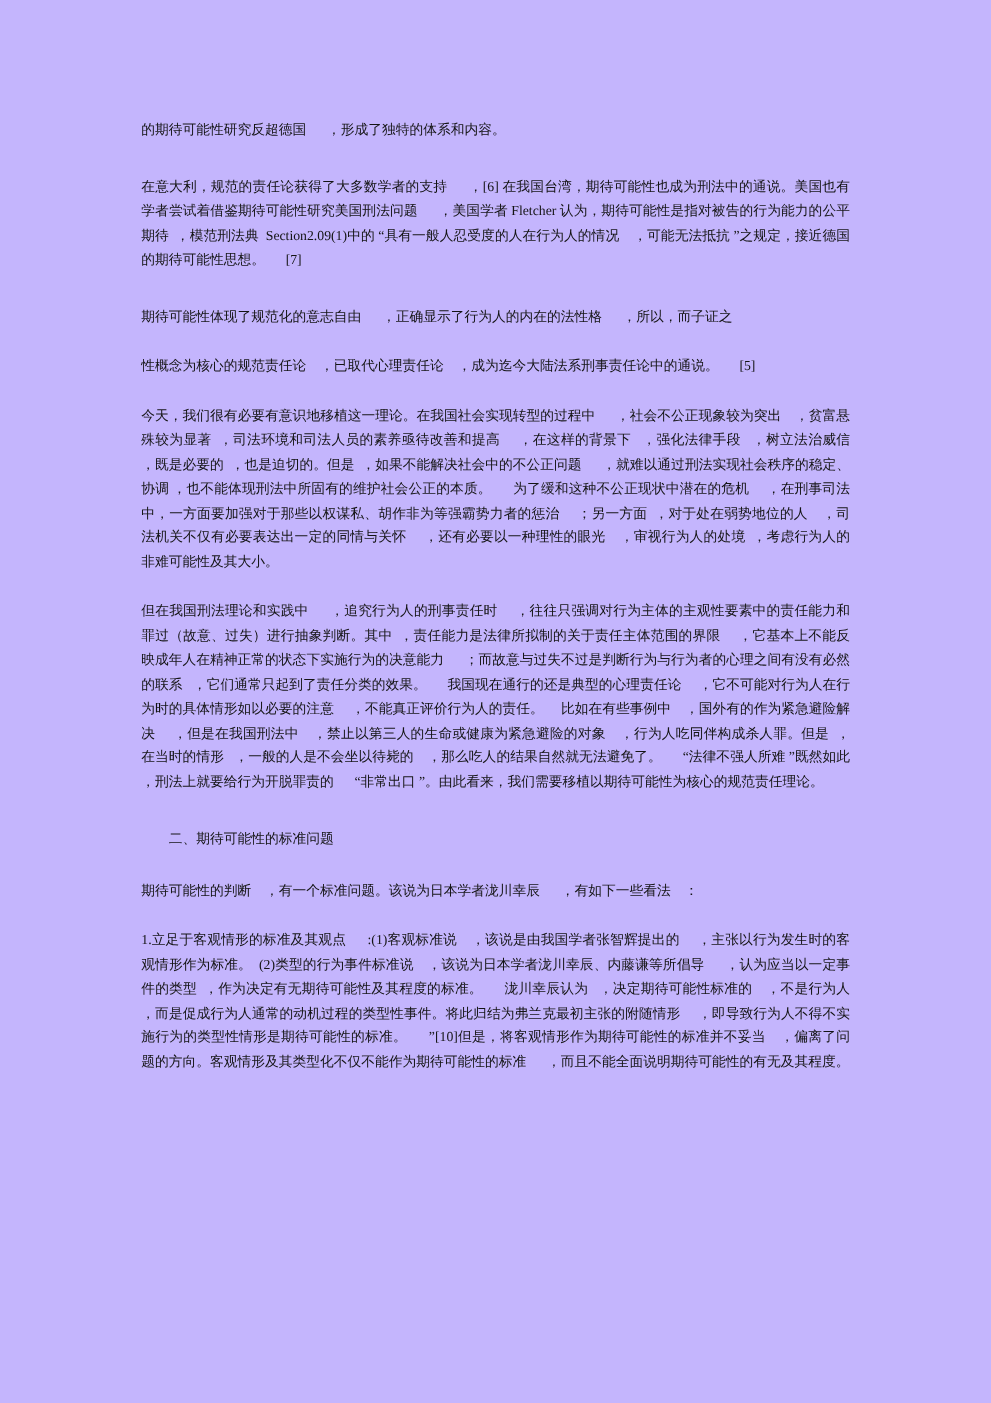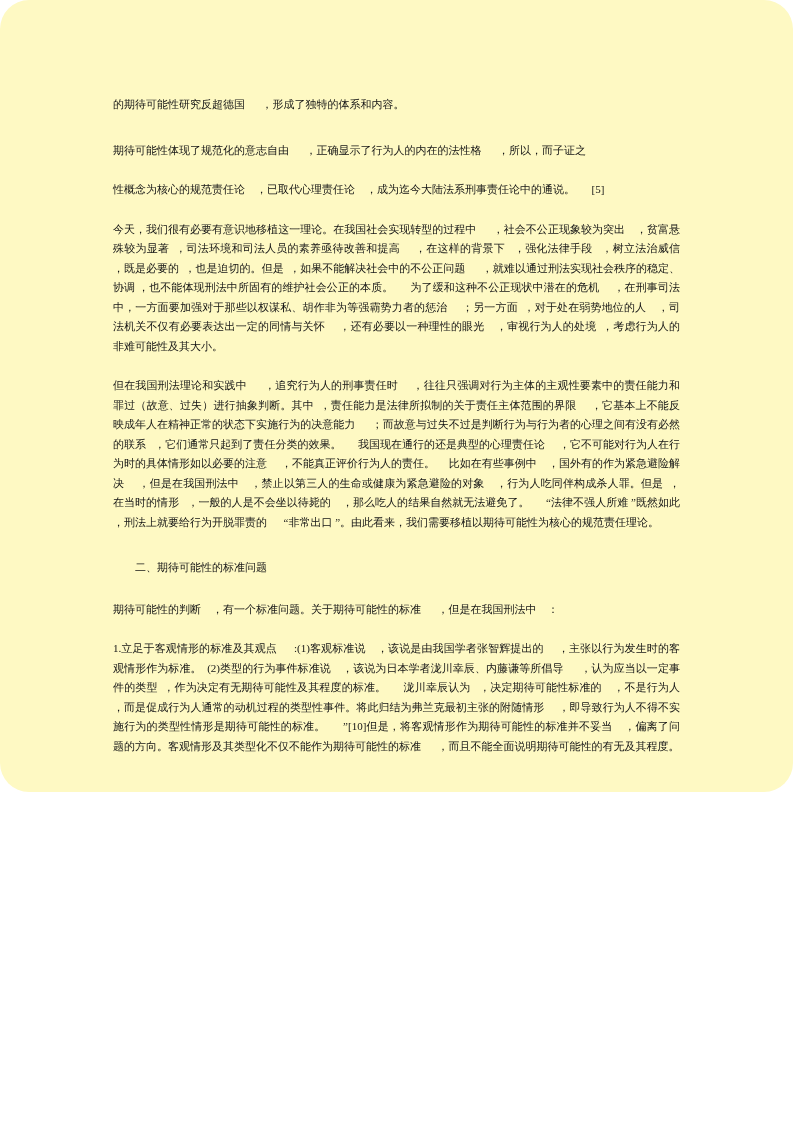--- a/index.html
+++ b/index.html
@@ -4,25 +4,24 @@
 <style>
   * { box-sizing: border-box; }
   html, body {
     margin: 0;
     padding: 0;
     background: #ffffff;
   }
   .page {
     position: relative;
     width: 793px;
-    height: 792px;
-    background: #fef9c3;
+    height: 1122px;
+    background: #c4b5fd;
     overflow: hidden;
     font-family: "Liberation Serif", "DejaVu Serif", serif;
-    border-radius: 29px;
   }
   .content {
     position: absolute;
     top: 95px;
     left: 113px;
     width: 567px;
   }
   .para {
     margin: 0 0 20px 0;
     font-size: 11px;
@@ -35,21 +34,22 @@
   .gap-lg { margin-bottom: 26px; }
   .gap-sm { margin-bottom: 22px; }
   .heading { text-indent: 2em; }
 </style>
 </head>
 <body>
 
 <div class="page">
   <div class="content">
     <p class="para gap-lg">的期待可能性研究反超德国      ，形成了独特的体系和内容。</p>
+    <p class="para gap-lg">在意大利，规范的责任论获得了大多数学者的支持      ，[6] 在我国台湾，期待可能性也成为刑法中的通说。美国也有学者尝试着借鉴期待可能性研究美国刑法问题      ，美国学者 Fletcher 认为，期待可能性是指对被告的行为能力的公平期待  ，模范刑法典  Section2.09(1)中的 “具有一般人忍受度的人在行为人的情况    ，可能无法抵抗 ”之规定，接近德国的期待可能性思想。      [7]</p>
     <p class="para">期待可能性体现了规范化的意志自由      ，正确显示了行为人的内在的法性格      ，所以，而子证之</p>
     <p class="para">性概念为核心的规范责任论    ，已取代心理责任论    ，成为迄今大陆法系刑事责任论中的通说。      [5]</p>
     <p class="para">今天，我们很有必要有意识地移植这一理论。在我国社会实现转型的过程中      ，社会不公正现象较为突出    ，贫富悬殊较为显著  ，司法环境和司法人员的素养亟待改善和提高     ，在这样的背景下   ，强化法律手段   ，树立法治威信  ，既是必要的  ，也是迫切的。但是  ，如果不能解决社会中的不公正问题      ，就难以通过刑法实现社会秩序的稳定、协调 ，也不能体现刑法中所固有的维护社会公正的本质。      为了缓和这种不公正现状中潜在的危机     ，在刑事司法中，一方面要加强对于那些以权谋私、胡作非为等强霸势力者的惩治     ；另一方面  ，对于处在弱势地位的人    ，司法机关不仅有必要表达出一定的同情与关怀     ，还有必要以一种理性的眼光    ，审视行为人的处境  ，考虑行为人的非难可能性及其大小。</p>
     <p class="para gap-lg">但在我国刑法理论和实践中      ，追究行为人的刑事责任时     ，往往只强调对行为主体的主观性要素中的责任能力和罪过（故意、过失）进行抽象判断。其中  ，责任能力是法律所拟制的关于责任主体范围的界限     ，它基本上不能反映成年人在精神正常的状态下实施行为的决意能力      ；而故意与过失不过是判断行为与行为者的心理之间有没有必然的联系   ，它们通常只起到了责任分类的效果。      我国现在通行的还是典型的心理责任论     ，它不可能对行为人在行为时的具体情形如以必要的注意     ，不能真正评价行为人的责任。     比如在有些事例中    ，国外有的作为紧急避险解决     ，但是在我国刑法中    ，禁止以第三人的生命或健康为紧急避险的对象    ，行为人吃同伴构成杀人罪。但是  ，在当时的情形   ，一般的人是不会坐以待毙的    ，那么吃人的结果自然就无法避免了。      “法律不强人所难 ”既然如此  ，刑法上就要给行为开脱罪责的      “非常出口 ”。由此看来，我们需要移植以期待可能性为核心的规范责任理论。</p>
     <p class="para heading gap-sm">二、期待可能性的标准问题</p>
-    <p class="para">期待可能性的判断    ，有一个标准问题。关于期待可能性的标准      ，但是在我国刑法中    ：</p>
+    <p class="para">期待可能性的判断    ，有一个标准问题。该说为日本学者泷川幸辰      ，有如下一些看法    ：</p>
     <p class="para">1.立足于客观情形的标准及其观点      :(1)客观标准说    ，该说是由我国学者张智辉提出的     ，主张以行为发生时的客观情形作为标准。  (2)类型的行为事件标准说    ，该说为日本学者泷川幸辰、内藤谦等所倡导      ，认为应当以一定事件的类型  ，作为决定有无期待可能性及其程度的标准。      泷川幸辰认为   ，决定期待可能性标准的    ，不是行为人  ，而是促成行为人通常的动机过程的类型性事件。将此归结为弗兰克最初主张的附随情形     ，即导致行为人不得不实施行为的类型性情形是期待可能性的标准。      ”[10]但是，将客观情形作为期待可能性的标准并不妥当    ，偏离了问题的方向。客观情形及其类型化不仅不能作为期待可能性的标准      ，而且不能全面说明期待可能性的有无及其程度。</p>
   </div>
 </div>
 
 </body></html>

